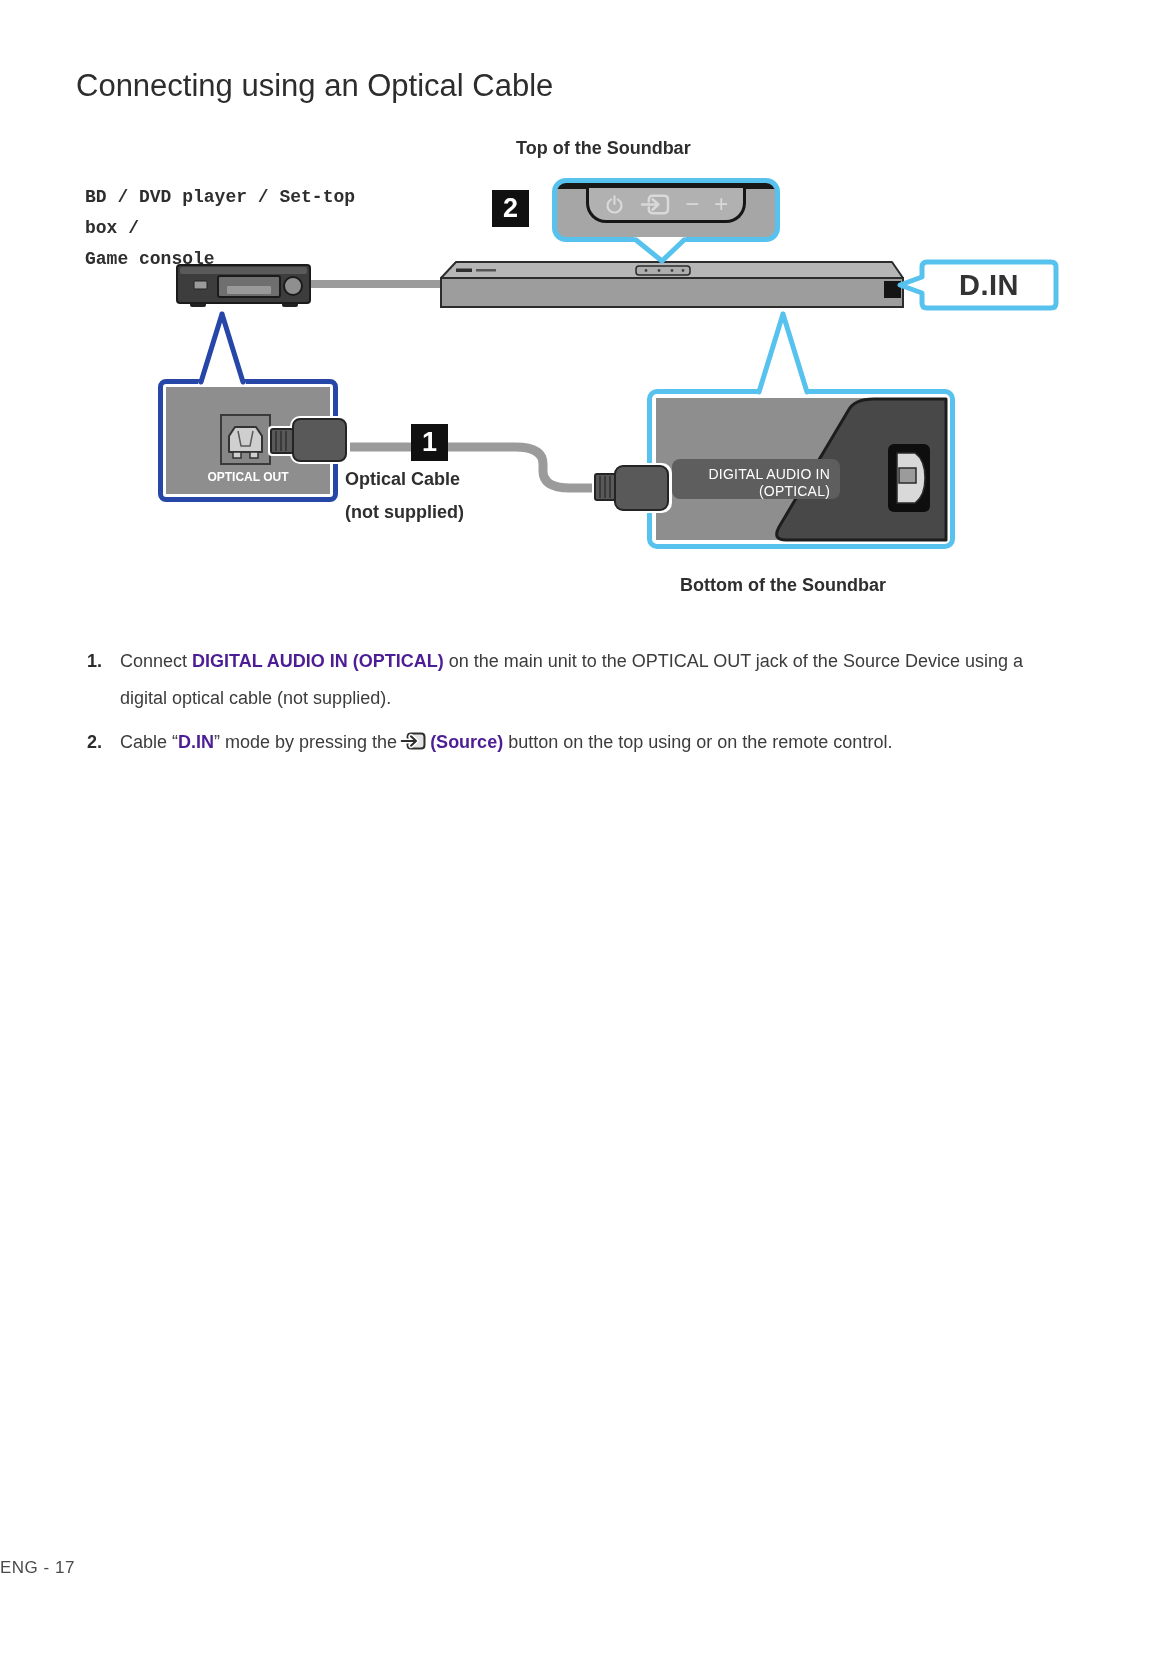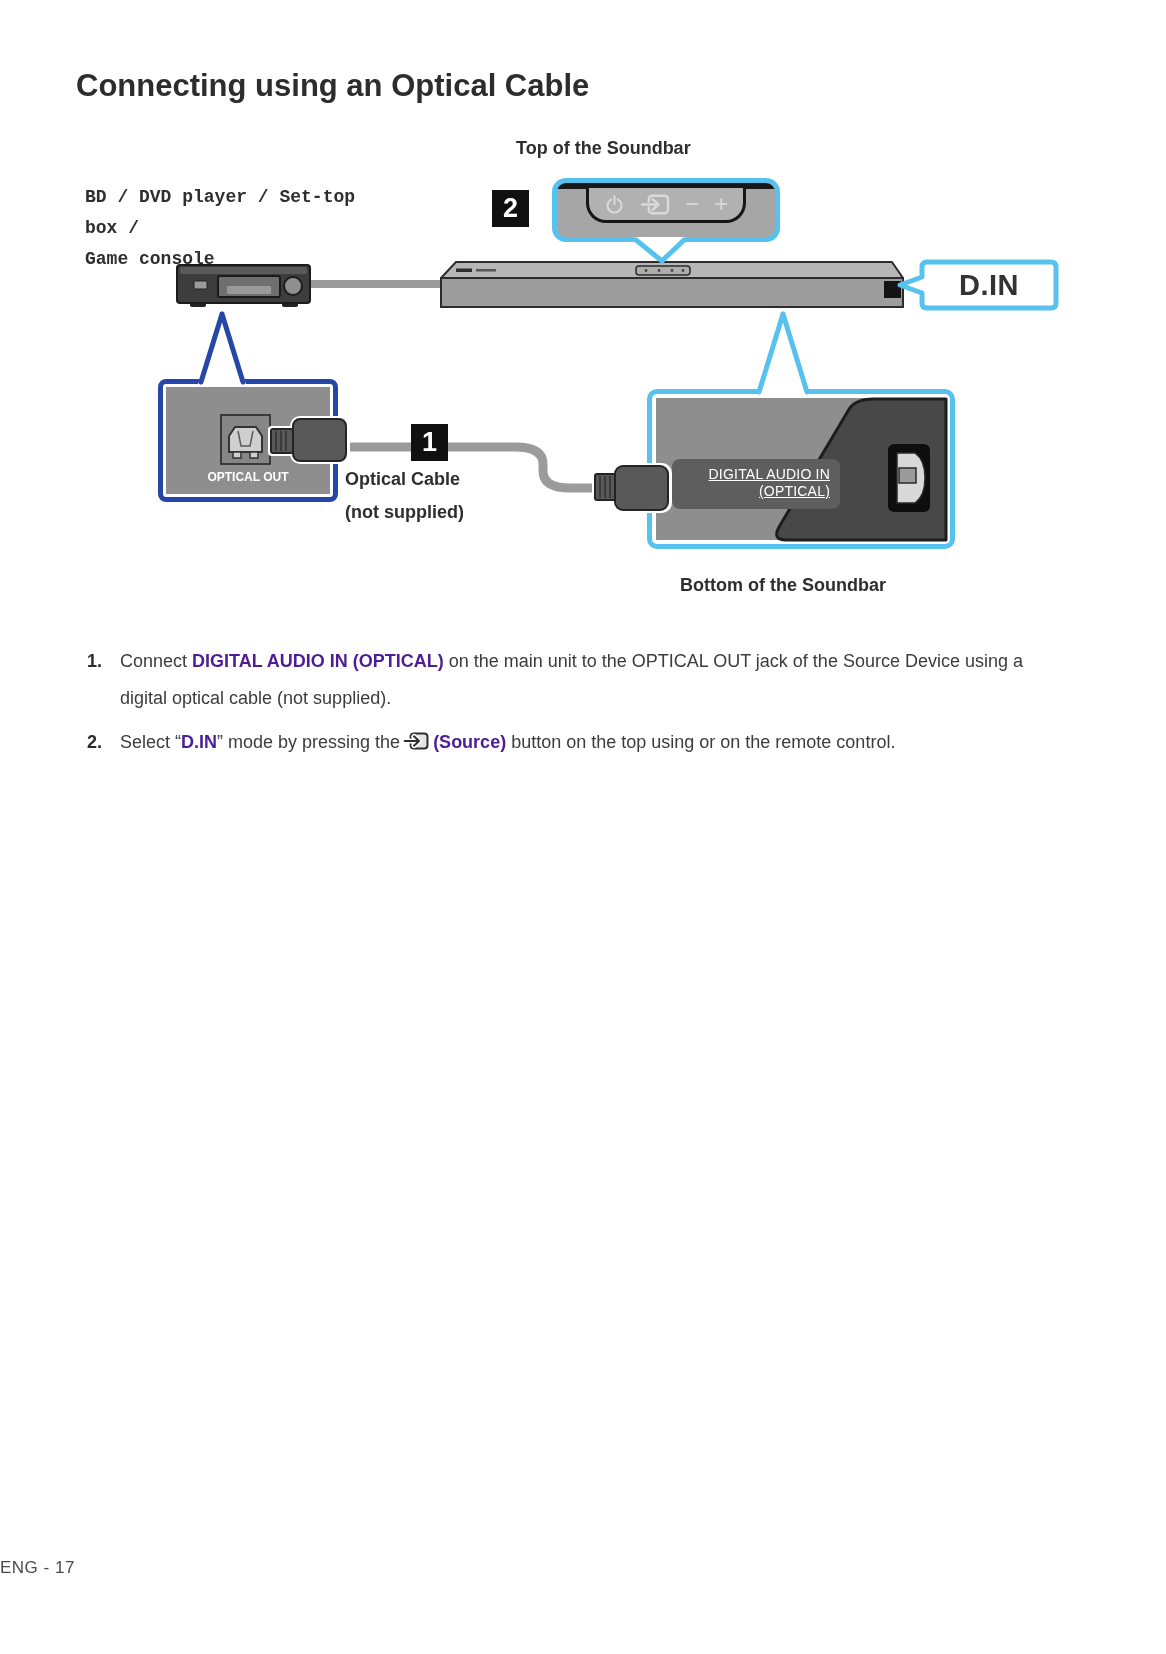--- a/index.html
+++ b/index.html
@@ -1,40 +1,40 @@
 <!DOCTYPE html>
 <html style="--blue: #58c2ef; --navy: #2646a8;"><head>
 <meta charset="utf-8">
 <style>
   html,body{margin:0;padding:0;background:#ffffff;}
   body{font-family:"Liberation Sans", sans-serif;}
   .page{position:relative;width:1166px;height:1654px;background:#fff;overflow:hidden;}
-  .page-title{position:absolute;left:76px;top:68px;font-size:31px;font-weight:bold;color:#2d2d2d;z-index:10;}
+  .page-title{position:absolute;left:76px;top:68px;font-size:31px;font-weight:normal;color:#2d2d2d;z-index:10;}
   .lbl{position:absolute;z-index:10;font-weight:bold;font-size:18px;color:#2e2e2e;line-height:31px;}
   .badge{position:absolute;z-index:10;width:37px;height:37px;background:#101010;color:#fff;
          font-size:27px;font-weight:bold;display:flex;align-items:center;justify-content:center;}
   .box{position:absolute;z-index:1;box-sizing:border-box;}
   .top-callout{left:552px;top:178px;width:228px;height:64px;border:5px solid var(--blue,#58c2ef);
                border-radius:14px;background:#a6a6a6;overflow:hidden;}
   .panel-strip{position:absolute;left:0;top:0;right:0;height:6px;background:#181818;}
   .panel-buttons{position:absolute;left:50%;top:5px;transform:translateX(-50%);width:160px;height:35px;
                  background:#b1b1b1;border:3px solid #161616;border-top:none;border-radius:0 0 20px 20px;
                  display:flex;align-items:center;justify-content:space-evenly;box-sizing:border-box;}
   .panel-glyph{color:#d9d9d9;font-size:24px;font-weight:400;line-height:1;}
   .navy-box{left:158px;top:379px;width:180px;height:123px;border:5px solid var(--navy,#2646a8);
             border-radius:8px;background:#fff;padding:3px;}
   .navy-box .inner{width:100%;height:100%;background:#8e8e8e;box-sizing:border-box;}
   .bottom-box{left:647px;top:389px;width:308px;height:160px;border:5px solid var(--blue,#58c2ef);
               border-radius:10px;background:#fff;padding:4px;}
   .bottom-box .inner{width:100%;height:100%;background:#8e8e8e;box-sizing:border-box;}
   .optical-out-lbl{position:absolute;z-index:10;left:158px;top:470px;width:180px;text-align:center;
                    color:#fff;font-weight:bold;font-size:12px;}
-  .dai-label{position:absolute;z-index:10;left:672px;top:459px;width:168px;height:50px;background:#5e5e5e;
+  .dai-label{position:absolute;z-index:10;left:672px;top:459px;width:168px;height:40px;background:#5e5e5e;
              border-radius:8px;color:#fff;text-align:right;box-sizing:border-box;padding:7px 10px 4px 6px;
-             font-size:14px;line-height:17px;letter-spacing:.2px;text-decoration:underline;}
+             font-size:14px;line-height:17px;letter-spacing:.2px;}
   .din-text{position:absolute;z-index:10;left:922px;top:262px;width:134px;height:46px;display:flex;
             align-items:center;justify-content:center;font-size:29px;font-weight:600;color:#333;letter-spacing:.5px;}
   .svg-overlay{position:absolute;left:0;top:0;z-index:5;pointer-events:none;}
   .steps{position:absolute;left:87px;top:643px;width:952px;z-index:10;}
   .step{display:flex;font-size:18px;line-height:37px;color:#3c3c3c;margin-bottom:7px;}
   .step-num{width:33px;flex:none;font-weight:bold;color:#2b2b2b;}
   .step-body b{color:#4c1d95;}
   .inline-icon{display:inline-block;vertical-align:-4px;margin:0 3px;}
   .footer{position:absolute;left:0;top:1558px;width:100%;text-align:left;z-index:10;
           font-size:17px;color:#4a4a4a;letter-spacing:.5px;}
@@ -174,21 +174,21 @@
 
   <div class="din-text">D.IN</div>
 
   <div class="steps">
     <div class="step">
       <div class="step-num">1.</div>
       <div class="step-body"><span>Connect </span><b>DIGITAL AUDIO IN (OPTICAL)</b><span> on the main unit to the OPTICAL OUT jack of the Source Device using a digital optical cable (not supplied).</span></div>
     </div>
     <div class="step">
       <div class="step-num">2.</div>
-      <div class="step-body"><span>Select “</span><b>D.IN</b><span>” mode by pressing the</span><svg class="inline-icon" width="27" height="22" viewBox="0 0 32 26">
+      <div class="step-body"><span>Cable “</span><b>D.IN</b><span>” mode by pressing the</span><svg class="inline-icon" width="27" height="22" viewBox="0 0 32 26">
             <rect x="9" y="4" width="20" height="18" rx="4" fill="#e4e4e4"></rect>
             <path d="M9 10 V8 Q9 4 13 4 H25 Q29 4 29 8 V18 Q29 22 25 22 H13 Q9 22 9 18 V16" fill="none" stroke="#2e2e2e" stroke-width="2.4" stroke-linecap="round" stroke-linejoin="round"></path>
             <path d="M2 13 H18 M13 7.5 L19 13 L13 18.5" fill="none" stroke="#ffffff" stroke-width="6" stroke-linecap="round" stroke-linejoin="round"></path>
             <path d="M2 13 H18 M13 7.5 L19 13 L13 18.5" fill="none" stroke="#2e2e2e" stroke-width="2.4" stroke-linecap="round" stroke-linejoin="round"></path>
           </svg><b>(Source)</b><span> button on the top using or on the remote control.</span></div>
     </div>
   </div>
 
   <div class="footer">ENG - 17</div>
 

